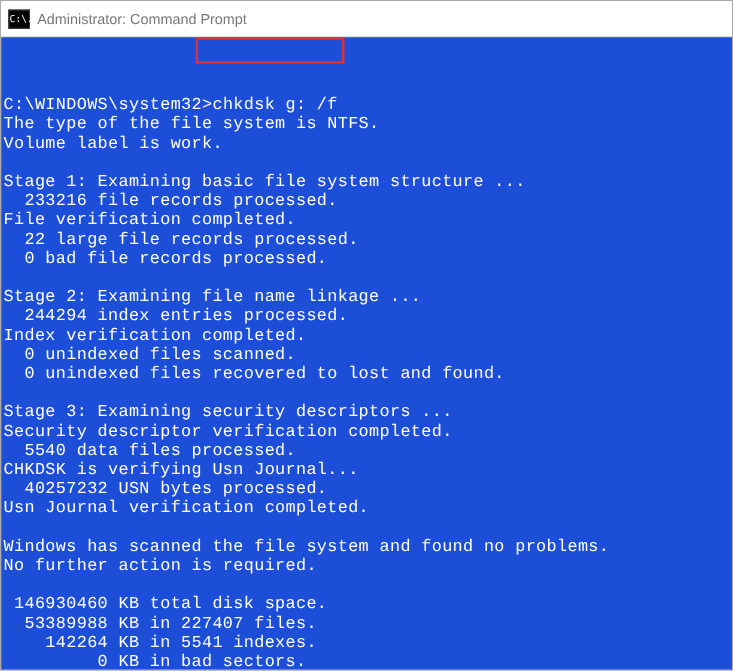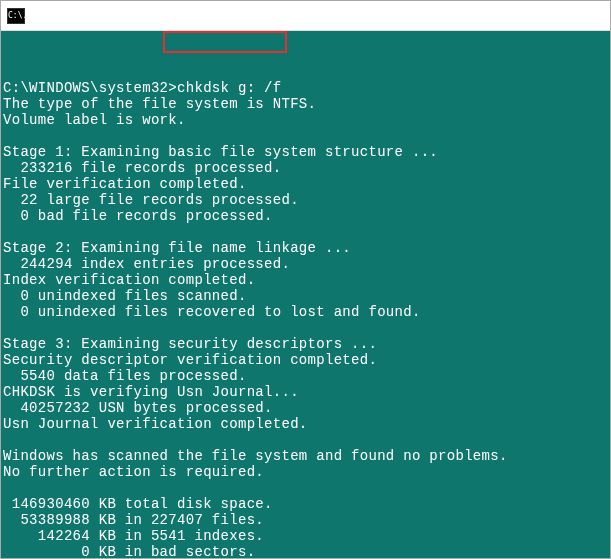--- a/index.html
+++ b/index.html
@@ -37,21 +37,21 @@
     text-align: center;
     font-family: monospace;
   }
   .titlebar .title {
     font-family: "Segoe UI", Arial, sans-serif;
     font-size: 12px;
     color: #777;
   }
   .terminal {
     flex: 1;
-    background: #0f766e;
+    background: #1d4ed8;
     color: #fff;
     font-size: 14px;
     line-height: 16px;
     padding: 1px 2px;
     white-space: pre;
     overflow: hidden;
     position: relative;
     letter-spacing: 0.3px;
   }
   .prompt-line { display: block; }
@@ -67,20 +67,21 @@
     width: 124px;
     height: 22px;
   }
 </style>
 </head>
 <body>
 
 <div class="window">
   <div class="titlebar">
     <div class="icon-box">C:\.</div>
+    <div class="title">Administrator: Command Prompt</div>
   </div>
   <div class="terminal">
     <div class="highlight-box cmd-highlight"></div>
     <span class="prompt-line"><span>C:\WINDOWS\system32&gt;</span><span>chkdsk g: /f</span></span><span id="output">The type of the file system is NTFS.
 Volume label is work.
 
 Stage 1: Examining basic file system structure ...
   233216 file records processed.
 File verification completed.
   22 large file records processed.

